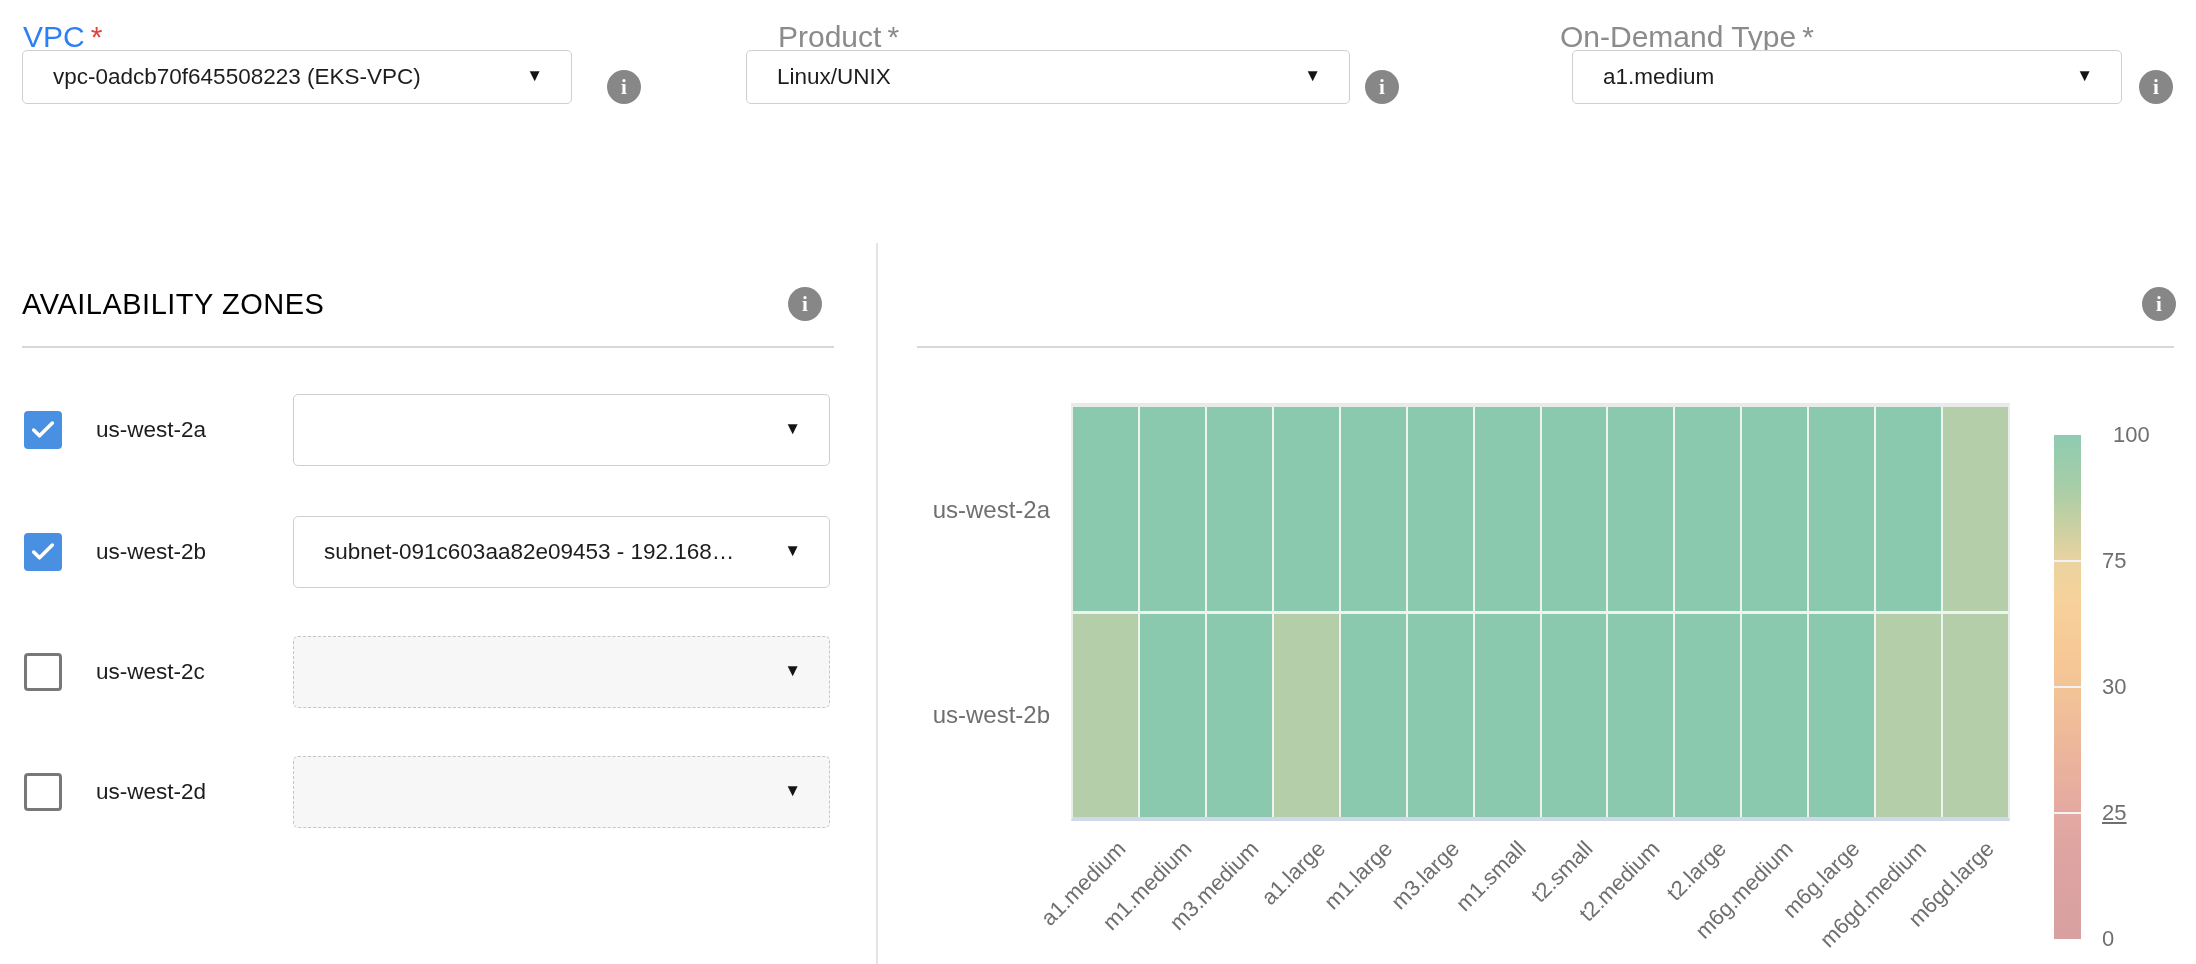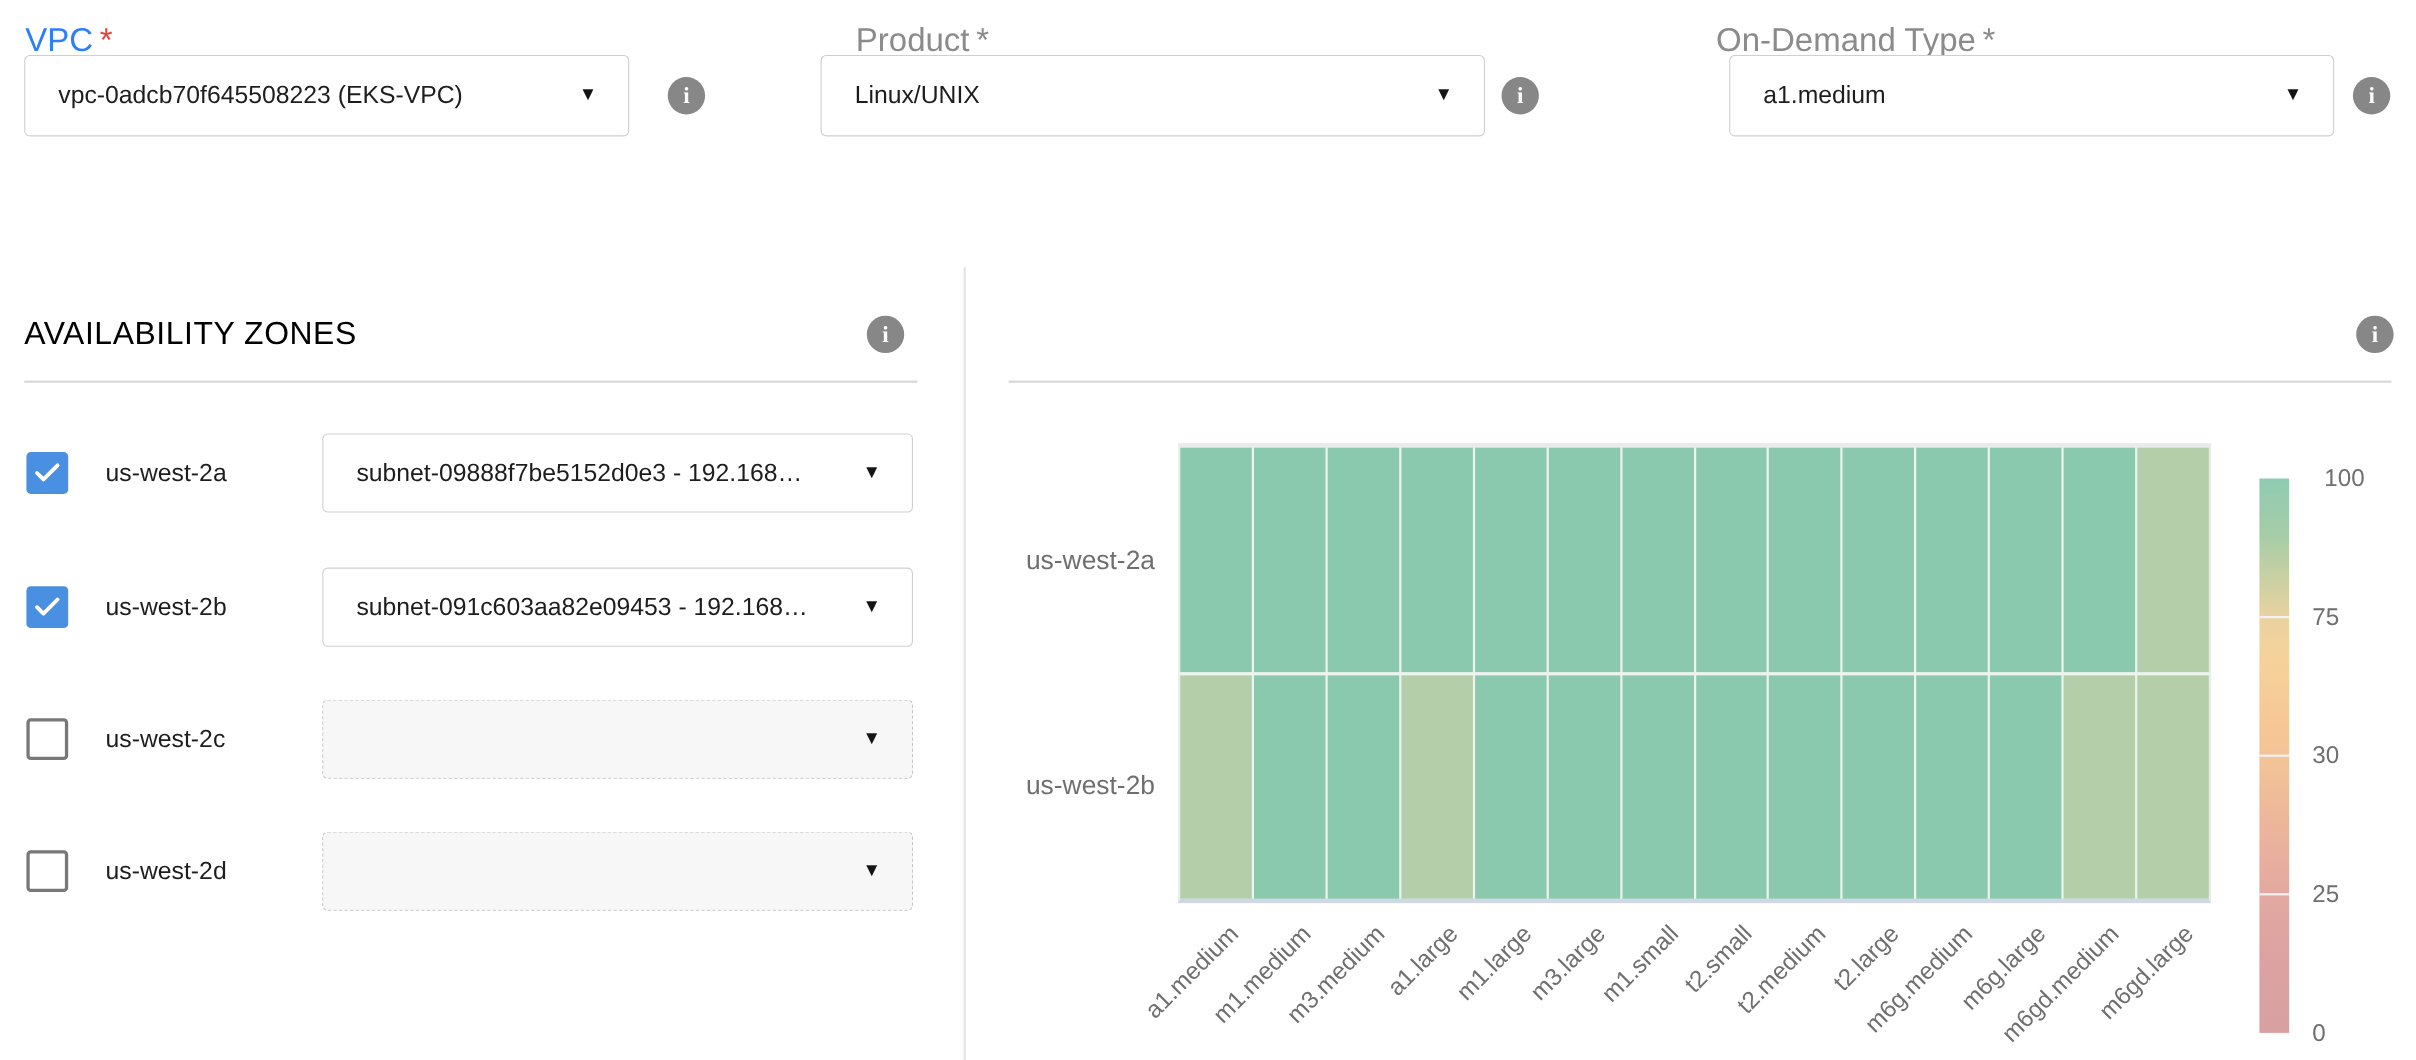--- a/index.html
+++ b/index.html
@@ -7,21 +7,21 @@
     position:relative;width:2196px;height:964px;background:#fff;overflow:hidden;
     font-family:"Liberation Sans", sans-serif;color:#212121;
   }
   
   .field-label{position:absolute;font-size:30px;color:#8b8b8b;white-space:nowrap;}
   .field-label.blue .lbl{color:#2d7ff8;}
   .star{margin-left:6px;}
   .star.red{color:#e5433a;}
   .select{
     position:absolute;background:#fff;border:1px solid #cfcfcf;border-radius:5px;
-    height:74px;display:flex;align-items:center;box-sizing:border-box;
+    height:54px;display:flex;align-items:center;box-sizing:border-box;
   }
   .select .select-value{
     font-size:22.5px;color:#1d1d1d;padding-left:30px;white-space:nowrap;
     overflow:hidden;text-overflow:clip;flex:1;
   }
   .caret{
     position:absolute;right:28px;top:50%;transform:translateY(-54%);
     font-size:17px;color:#141414;pointer-events:none;
   }
   .select.empty-select{background:#f7f7f7;border:1px dashed #c6c6c6;}
@@ -103,21 +103,20 @@
   <div class="h-divider" style="left:22px;top:346px;width:812px;"></div>
 
   <div class="az-row checked" style="top:394px;">
     <div class="checkbox">
       <svg viewBox="0 0 24 24">
           <polyline points="20 6 9 17 4 12" fill="none" stroke="#ffffff" stroke-width="3" stroke-linecap="round" stroke-linejoin="round"></polyline>
         </svg>
     </div>
     <span class="zone-label">us-west-2a</span>
     <div class="select">
-      <span class="select-value">subnet-09888f7be5152d0e3 - 192.168…</span>
       <span class="caret">▼</span>
     </div>
   </div>
 
   <div class="az-row checked" style="top:516px;">
     <div class="checkbox">
       <svg viewBox="0 0 24 24">
           <polyline points="20 6 9 17 4 12" fill="none" stroke="#ffffff" stroke-width="3" stroke-linecap="round" stroke-linejoin="round"></polyline>
         </svg>
     </div>
@@ -205,17 +204,17 @@
     </div>
   <div class="colorbar" id="colorbar" style="background: linear-gradient(rgb(143, 203, 178) 0%, rgb(166, 205, 167) 10%, rgb(201, 208, 162) 18%, rgb(233, 211, 160) 25%, rgb(246, 210, 155) 32%, rgb(246, 199, 149) 45%, rgb(242, 194, 152) 52%, rgb(236, 181, 155) 63%, rgb(227, 169, 161) 75%, rgb(220, 163, 161) 85%, rgb(217, 160, 161) 100%);">
       <div class="cb-line" style="top: calc(25% - 1px);"></div>
       <div class="cb-line" style="top: calc(50% - 1px);"></div>
       <div class="cb-line" style="top: calc(75% - 1px);"></div>
     </div>
   <div id="cb-ticks">
       <span class="cb-tick" style="top: 422px; margin-left: 11px;">100</span>
       <span class="cb-tick" style="top: 548px;">75</span>
       <span class="cb-tick" style="top: 674px;">30</span>
-      <span class="cb-tick" style="top: 800px;">25</span>
+      <span class="cb-tick" style="top: 800px; text-decoration: underline;">25</span>
       <span class="cb-tick" style="top: 926px;">0</span>
     </div>
 
 </div>
 
 </body></html>

